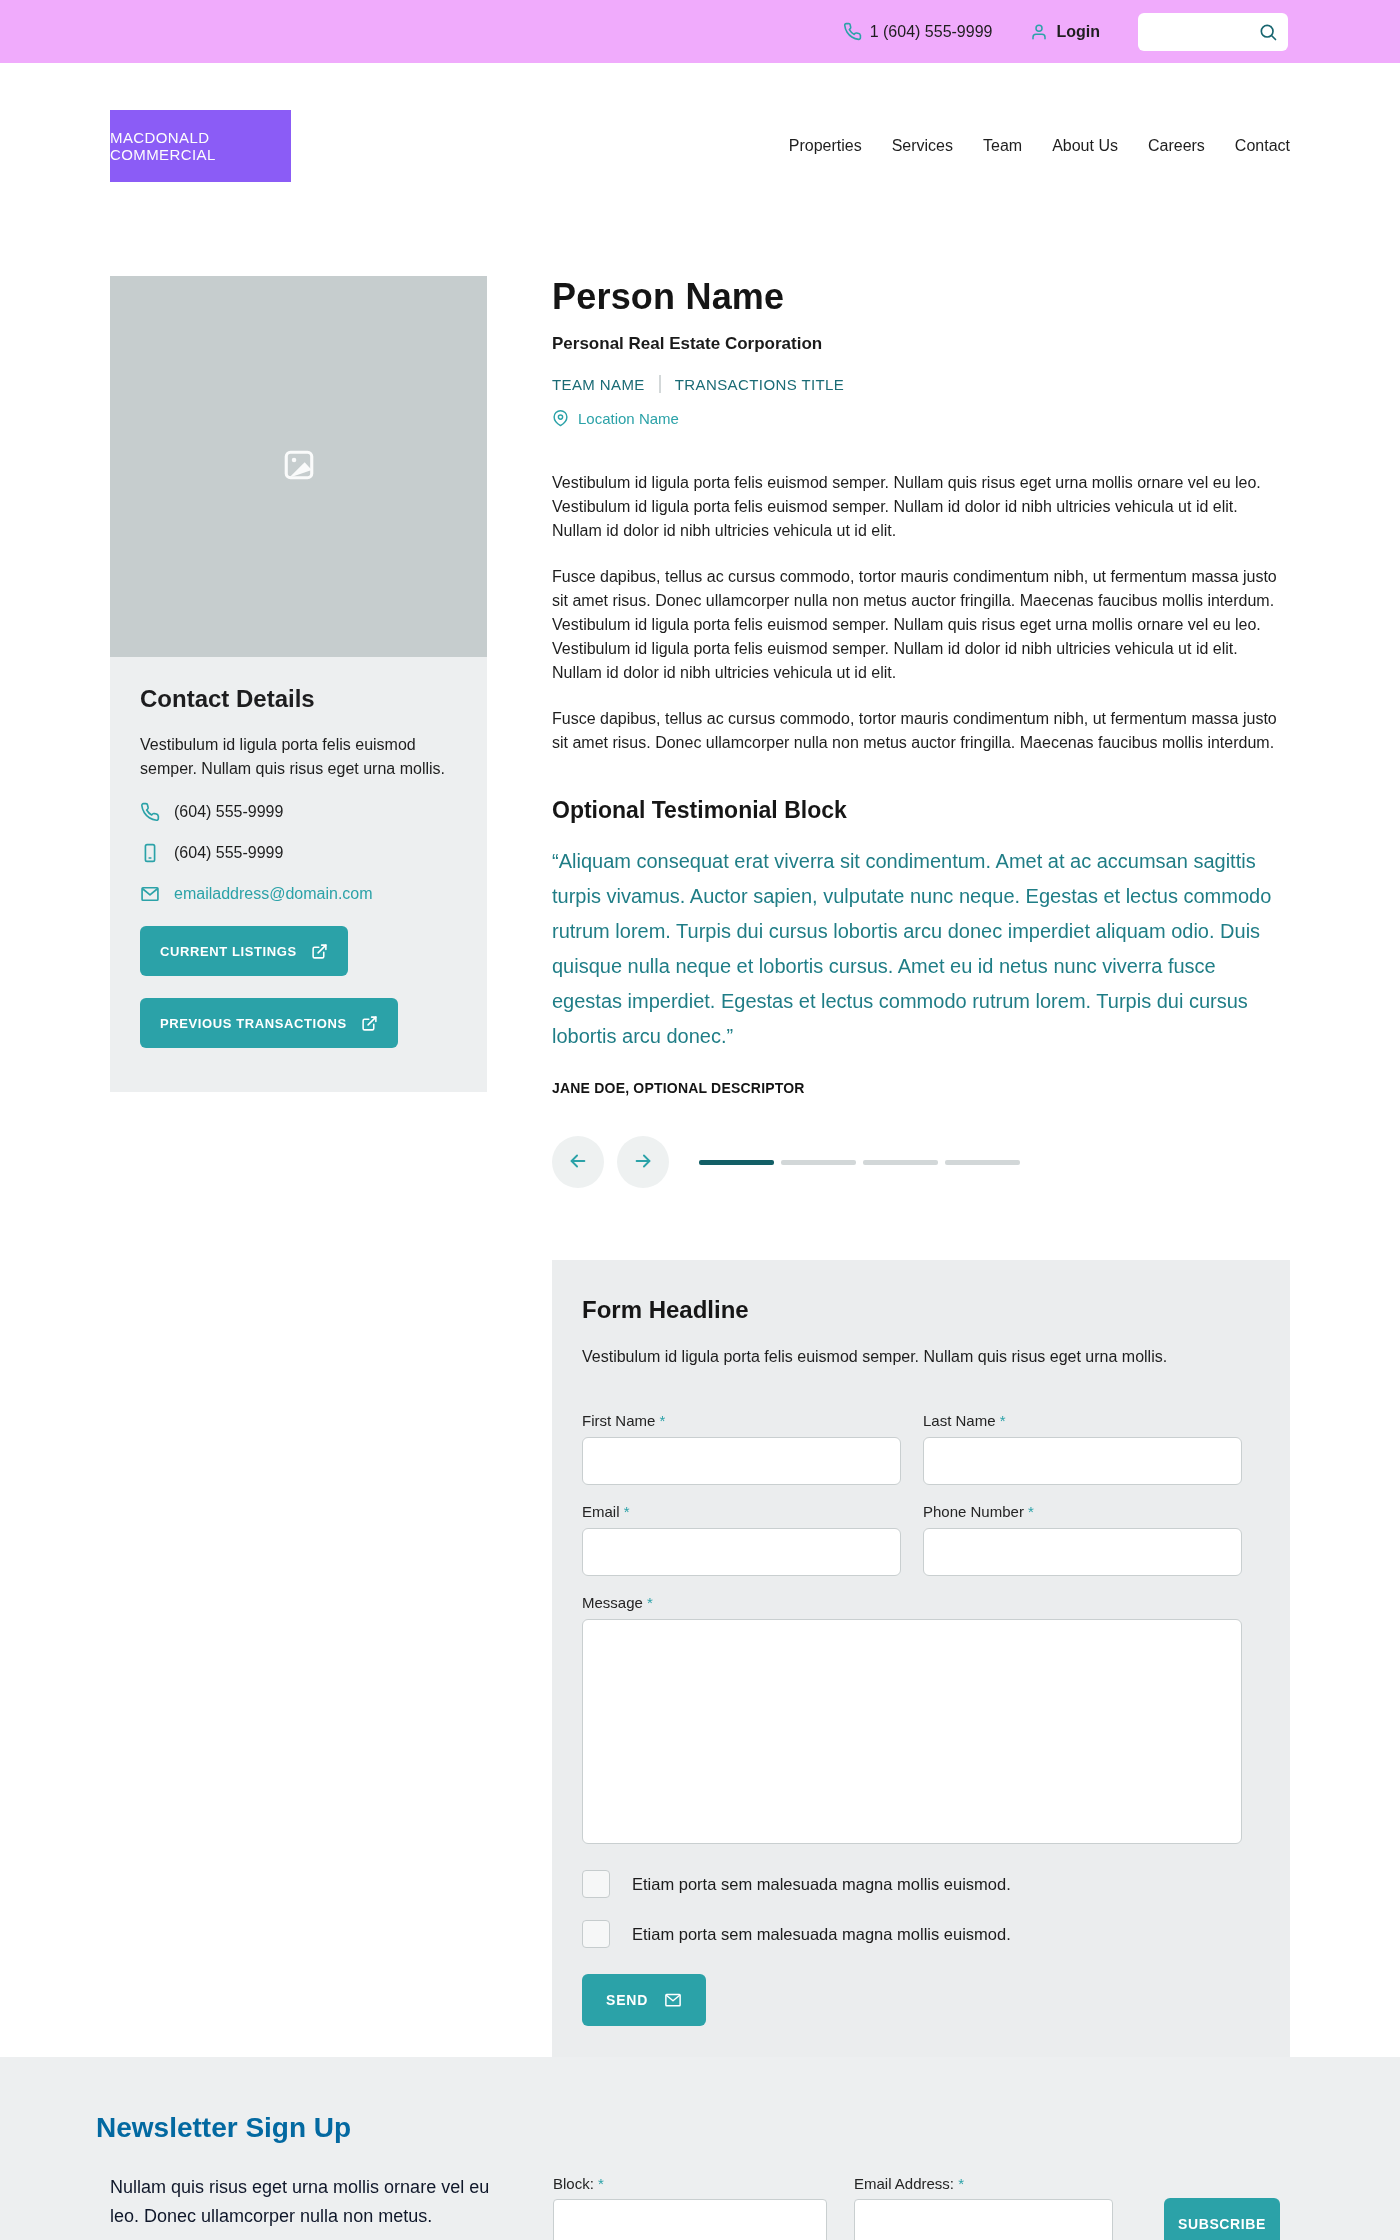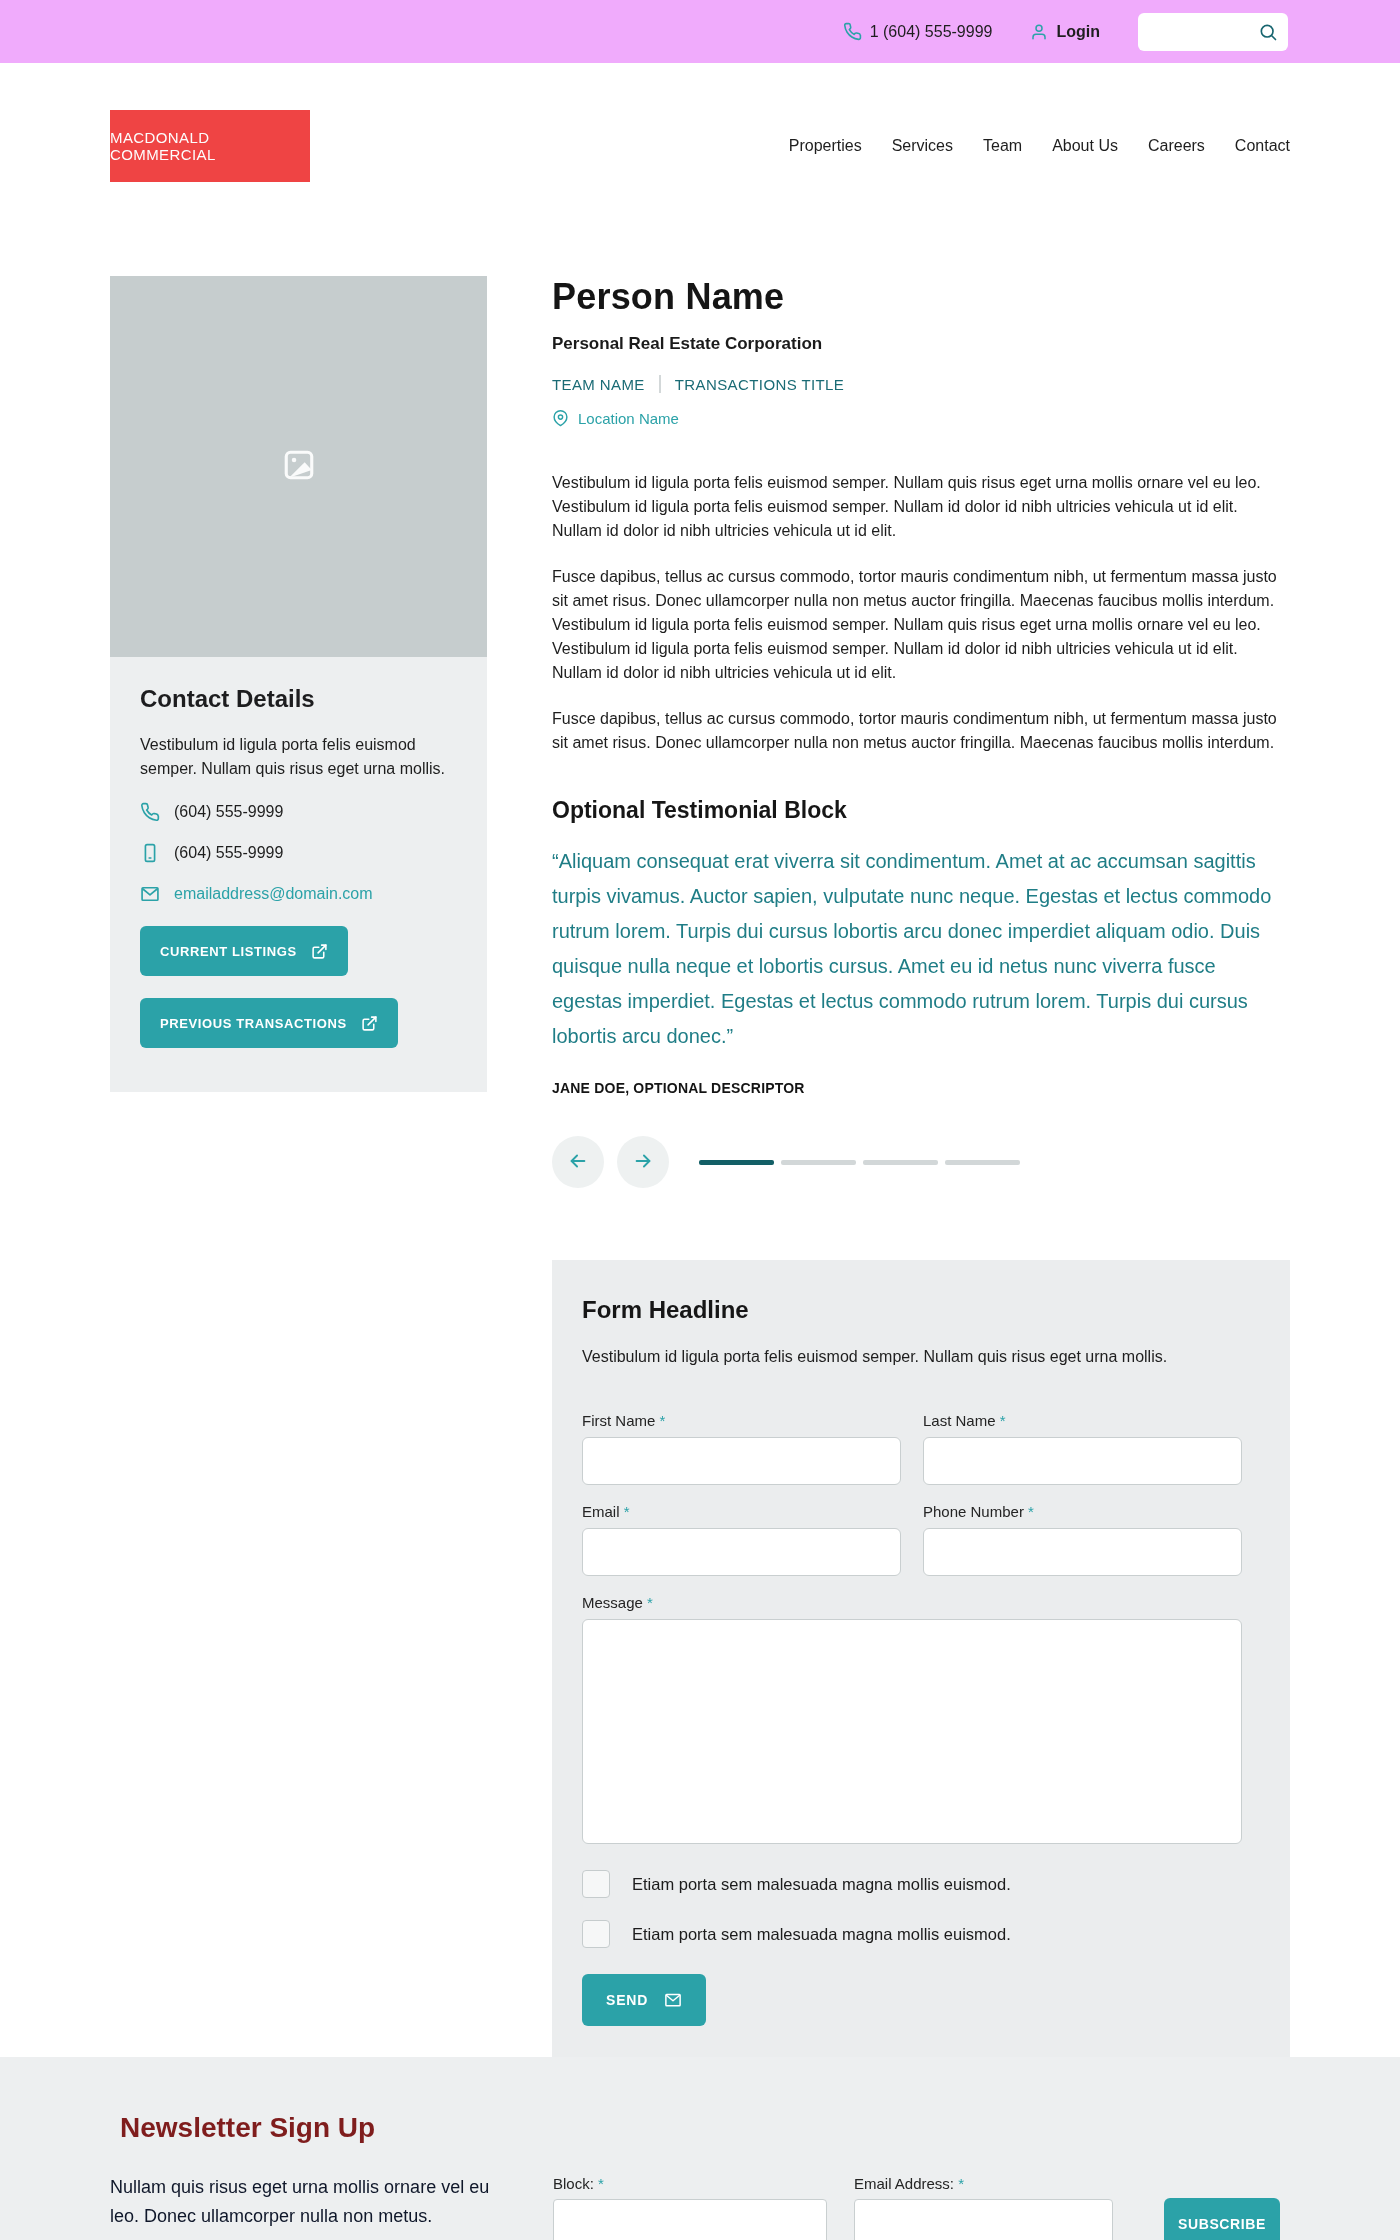--- a/index.html
+++ b/index.html
@@ -12,21 +12,21 @@
   .topbar-item { display:flex; align-items:center; gap:8px; font-size:16px; }
   .topbar-item .ico { color:#2ba2a8; display:flex; }
   .topbar-phone { font-weight:400; }
   .topbar-login { font-weight:700; }
   .searchbox { position:relative; width:150px; }
   .searchbox input { width:150px; height:38px; border:none; border-radius:6px; background:#fff; padding:0 36px 0 12px; font-size:14px; outline:none; }
   .searchbox .ico { position:absolute; right:10px; top:9px; color:#17656f; }
 
   
   .header { padding:47px 110px 0 110px; display:flex; align-items:center; justify-content:space-between; }
-  .logo-box { width:200px; height:72px; background:#ef4444; display:flex; align-items:center; justify-content:center; }
+  .logo-box { width:181px; height:72px; background:#8b5cf6; display:flex; align-items:center; justify-content:center; }
   .logo-box span { color:#fdfdfd; font-size:15px; letter-spacing:.4px; font-weight:400; }
   .nav { display:flex; gap:30px; align-items:center; }
   .nav a { color:#1e1e1e; text-decoration:none; font-size:16px; cursor:pointer; }
 
   
   .main { display:flex; margin:94px 110px 0 110px; gap:65px; }
   .sidebar { width:377px; flex:0 0 377px; }
   .content { flex:1; min-width:0; }
 
   
@@ -75,21 +75,21 @@
   .field input { width:100%; height:48px; border:1px solid #c9cfd0; border-radius:6px; background:#fff; padding:0 12px; font-size:15px; font-family:inherit; outline:none; }
   .field textarea { width:100%; height:225px; border:1px solid #c9cfd0; border-radius:6px; background:#fff; padding:10px 12px; font-size:15px; font-family:inherit; resize:none; outline:none; }
   .check-row { display:flex; align-items:center; gap:22px; margin-top:22px; }
   .checkbox { width:28px; height:28px; border:1px solid #c6cccd; border-radius:4px; background:#f6f7f7; cursor:pointer; flex:0 0 auto; }
   .check-row span { font-size:16.5px; color:#1c1c1c; }
   .send-btn { margin-top:26px; display:inline-flex; align-items:center; gap:16px; background:#2ba2a8; color:#fff; border:none; border-radius:6px; height:52px; padding:0 24px; font-size:14px; font-weight:700; letter-spacing:.8px; cursor:pointer; font-family:inherit; }
   .send-btn .ico { display:flex; }
 
   
   .newsletter { position:absolute; left:0; right:0; top:2057px; height:183px; background:#edeff0; overflow:hidden; }
-  .nl-heading { position:absolute; left:120px; top:55px; font-size:28px; font-weight:700; color:#7f1d1d; }
+  .nl-heading { position:absolute; left:96px; top:55px; font-size:28px; font-weight:700; color:#0369a1; }
   .nl-blurb { position:absolute; left:110px; top:116px; width:400px; font-size:18px; line-height:29px; color:#0f172a; }
   .nl-field { position:absolute; top:118px; }
   .nl-field label { display:block; font-size:15px; color:#242424; margin-bottom:7px; }
   .nl-field input { height:48px; border:1px solid #c9cfd0; border-radius:4px; background:#fff; padding:0 12px; font-size:15px; font-family:inherit; outline:none; }
   .nl-name { left:553px; } .nl-name input { width:274px; }
   .nl-email { left:854px; } .nl-email input { width:259px; }
   .nl-subscribe { position:absolute; left:1164px; top:141px; width:116px; height:52px; background:#2ba2a8; color:#fff; border:none; border-radius:6px 6px 0 0; font-size:14px; font-weight:700; letter-spacing:.6px; cursor:pointer; font-family:inherit; }
 </style>
 </head>
 <body>

